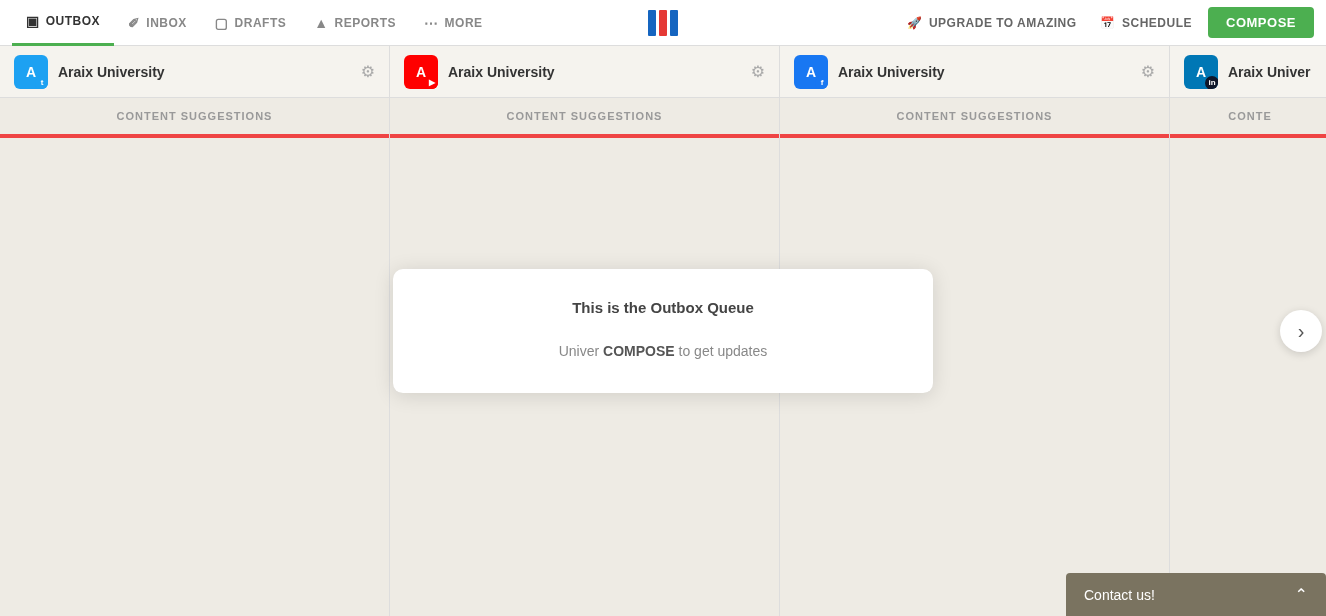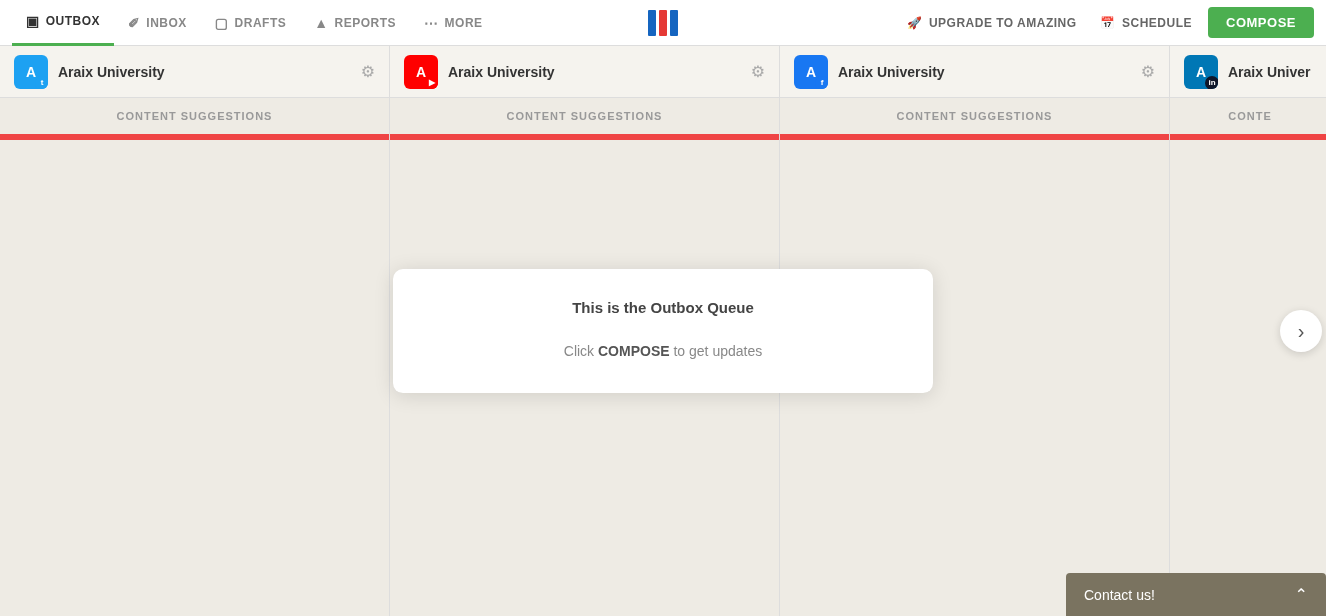--- a/index.html
+++ b/index.html
@@ -188,21 +188,21 @@
     }
 
     .content-suggestions-label {
       font-size: 11px;
       font-weight: 700;
       letter-spacing: 1px;
       color: #999;
       text-align: center;
       padding: 12px 0;
       text-transform: uppercase;
-      border-bottom: 6px solid #ef4444;
+      border-bottom: 4px solid #ef4444;
     }
 
     .column-body {
       flex: 1;
     }
 
     
     .column-partial {
       min-width: 160px;
       flex: 1;
@@ -392,21 +392,21 @@
       </div>
     </div>
     <div class="content-suggestions-label">CONTE</div>
     <div class="column-body"></div>
   </div>
 
   <div class="outbox-info-modal">
     <div class="modal-title">This is the Outbox Queue</div>
     <div class="modal-body">
       <br>
-      <span>Click </span><strong>COMPOSE</strong><span> to get updates</span>
+      <span>Univer </span><strong>COMPOSE</strong><span> to get updates</span>
     </div>
   </div>
 
   <div class="next-arrow">
     <span>›</span>
   </div>
 
   <div class="contact-us-bar">
     <span class="contact-us-text">Contact us!</span>
     <span class="contact-chevron">⌃</span>

